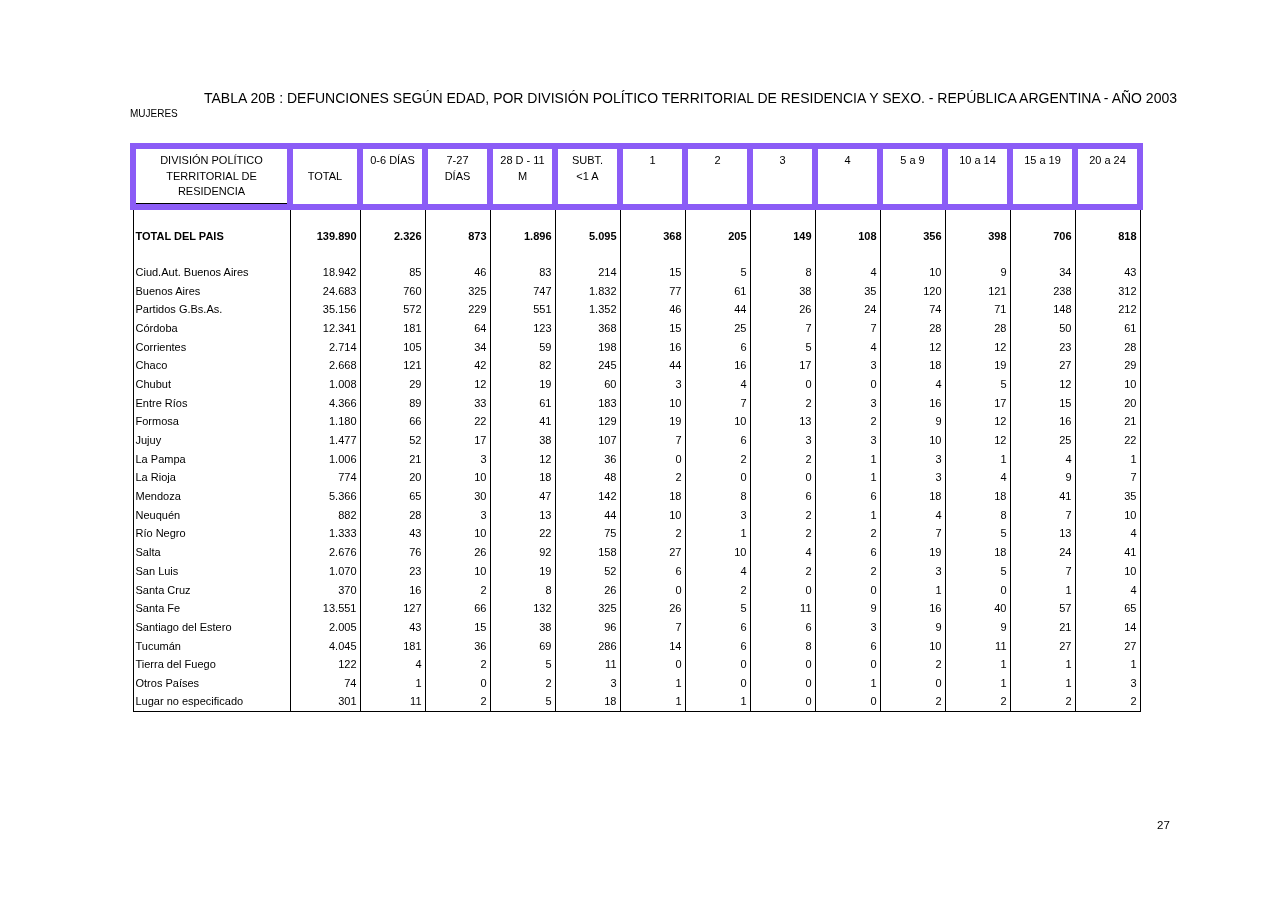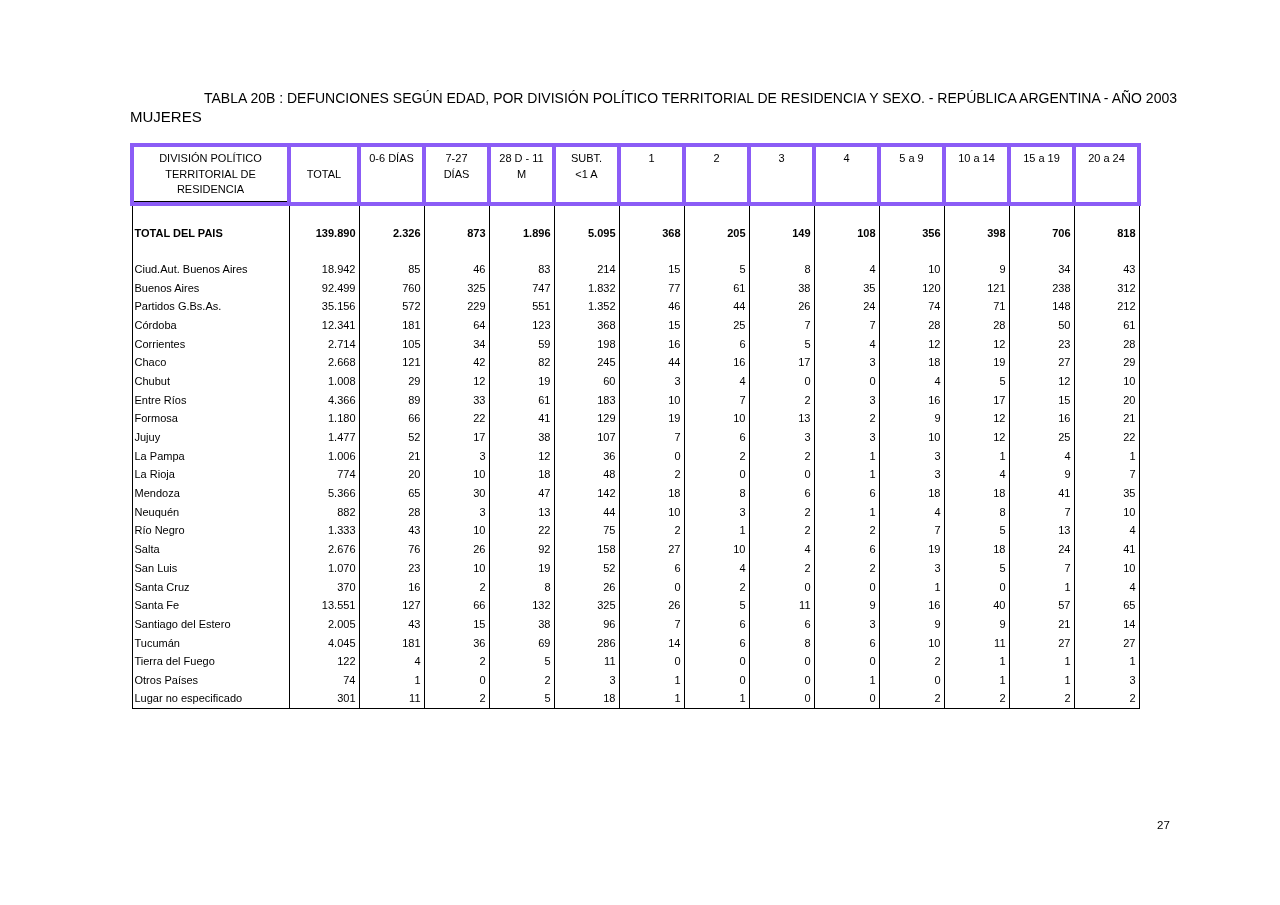--- a/index.html
+++ b/index.html
@@ -10,33 +10,33 @@
     font-family: "Liberation Sans", "DejaVu Sans", sans-serif;
     color: #000;
     overflow: hidden;
   }
   .doc-title {
     position: absolute; left: 204px; top: 90px;
     font-size: 14px; white-space: nowrap;
   }
   .doc-subtitle {
     position: absolute; left: 130px; top: 108px;
-    font-size: 15px; white-space: nowrap;
+    font-size: 10px; white-space: nowrap;
   }
   .table-wrap { position: absolute; left: 130px; top: 143px; }
   table.t {
     border-collapse: collapse;
     table-layout: fixed;
     border: 1px solid #000;
   }
   .t td { overflow: hidden; white-space: nowrap; font-size: 11px; }
   
   .hr { height: 55px; }
   .hc {
-    border: 4px solid #8b5cf6;
+    border: 6px solid #8b5cf6;
     text-align: center;
     vertical-align: top;
     padding: 4px 1px 0 1px;
   }
   .hc div { line-height: 15.5px; }
   .hc-mid { vertical-align: middle; padding-top: 0; }
   .hc-first { padding: 4px 0 0 0; }
   .hc-first .inner { border-bottom: 1px solid #000; padding-bottom: 3px; }
   
   .bc {
@@ -195,21 +195,21 @@
             <td class="bc">5</td>
             <td class="bc">8</td>
             <td class="bc">4</td>
             <td class="bc">10</td>
             <td class="bc">9</td>
             <td class="bc">34</td>
             <td class="bc">43</td>
           </tr>
           <tr class="r">
             <td class="bc bc-label">Buenos Aires</td>
-            <td class="bc">92.499</td>
+            <td class="bc">24.683</td>
             <td class="bc">760</td>
             <td class="bc">325</td>
             <td class="bc">747</td>
             <td class="bc">1.832</td>
             <td class="bc">77</td>
             <td class="bc">61</td>
             <td class="bc">38</td>
             <td class="bc">35</td>
             <td class="bc">120</td>
             <td class="bc">121</td>

